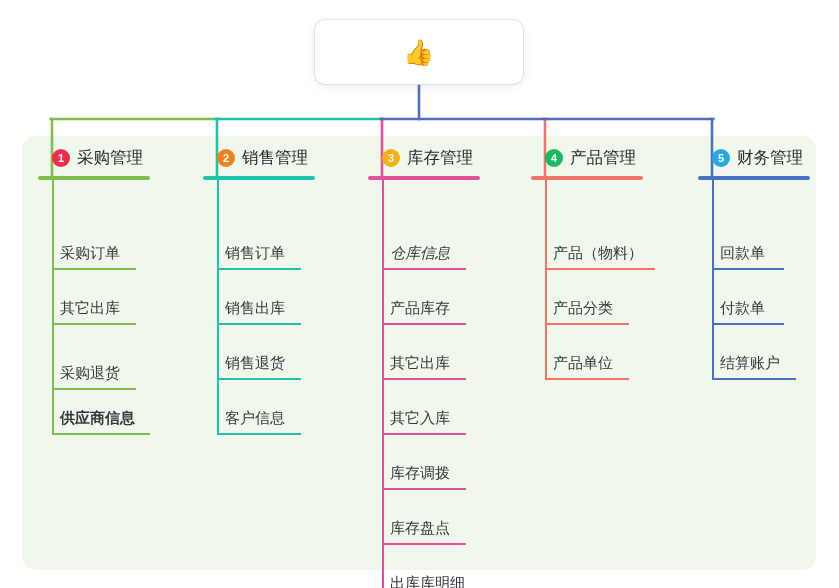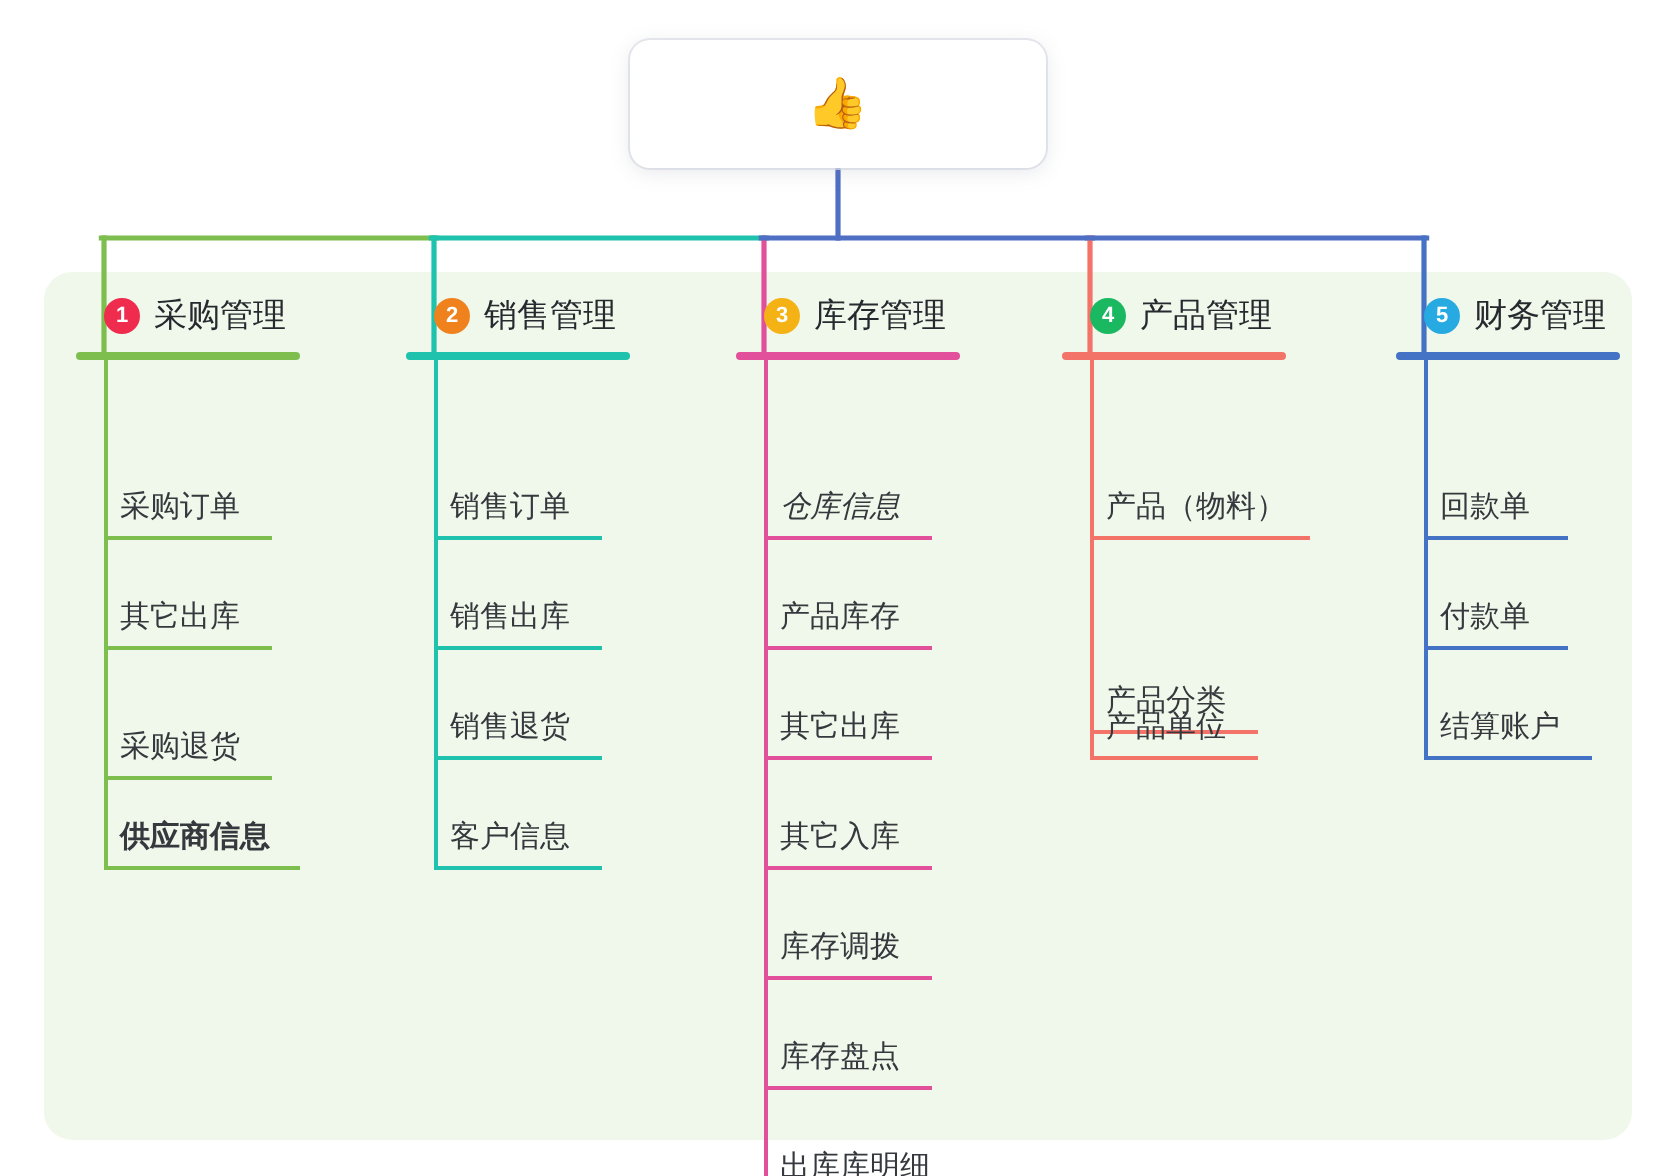--- a/index.html
+++ b/index.html
@@ -272,21 +272,21 @@
           <span class="badge" style="background: rgb(25, 184, 97);">4</span>
           <span class="branch-title">产品管理</span>
           <div class="head-rule" style="width: 112px; background: rgb(243, 115, 105);"></div>
         </div>
         <div class="children">
           <div class="child" style="top: 0px; height: 90px; width: 130px;">
             <div class="child-spine" style="height: 90px; background: rgb(243, 115, 105);"></div>
             <span class="child-label">产品（物料）</span>
             <div class="child-rule" style="width: 110px; background: rgb(243, 115, 105);"></div>
           </div>
-          <div class="child" style="top: 0px; height: 187px; width: 104px;">
+          <div class="child" style="top: 0px; height: 145px; width: 104px;">
             <div class="child-spine" style="height: 145px; background: rgb(243, 115, 105);"></div>
             <span class="child-label">产品分类</span>
             <div class="child-rule" style="width: 84px; background: rgb(243, 115, 105);"></div>
           </div>
           <div class="child" style="top: 0px; height: 200px; width: 104px;">
             <div class="child-spine" style="height: 200px; background: rgb(243, 115, 105);"></div>
             <span class="child-label">产品单位</span>
             <div class="child-rule" style="width: 84px; background: rgb(243, 115, 105);"></div>
           </div>
         </div>

